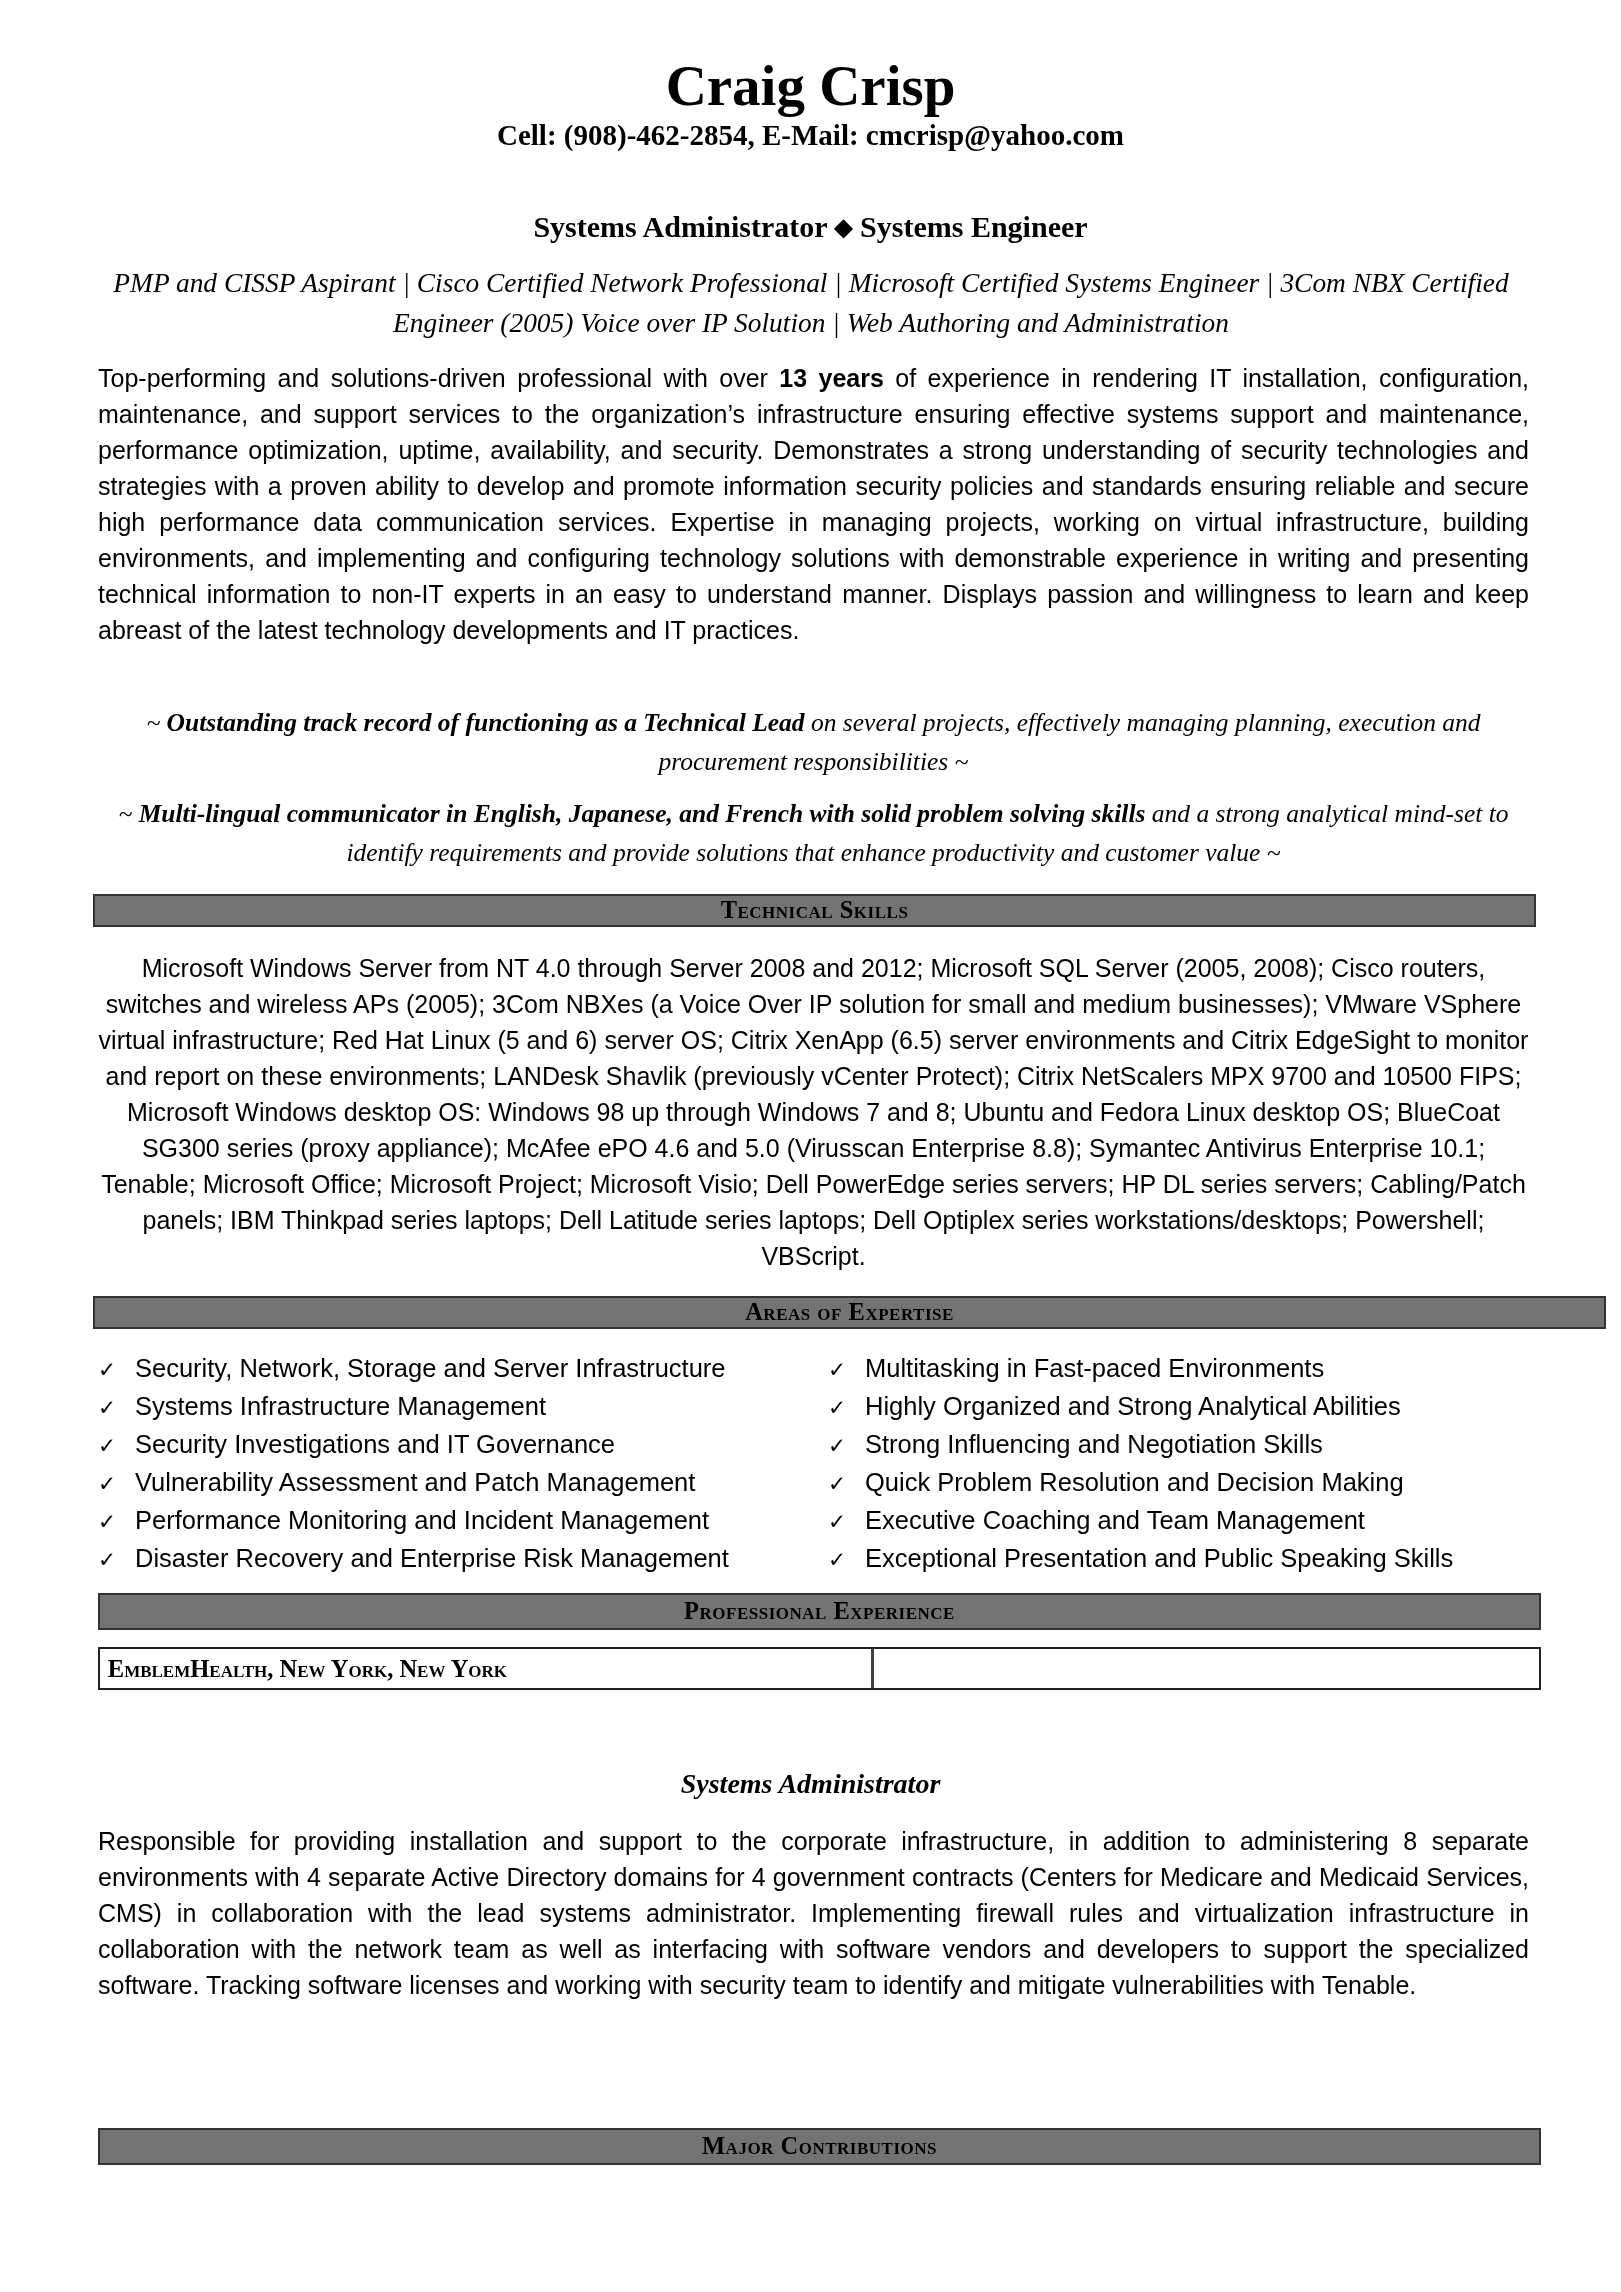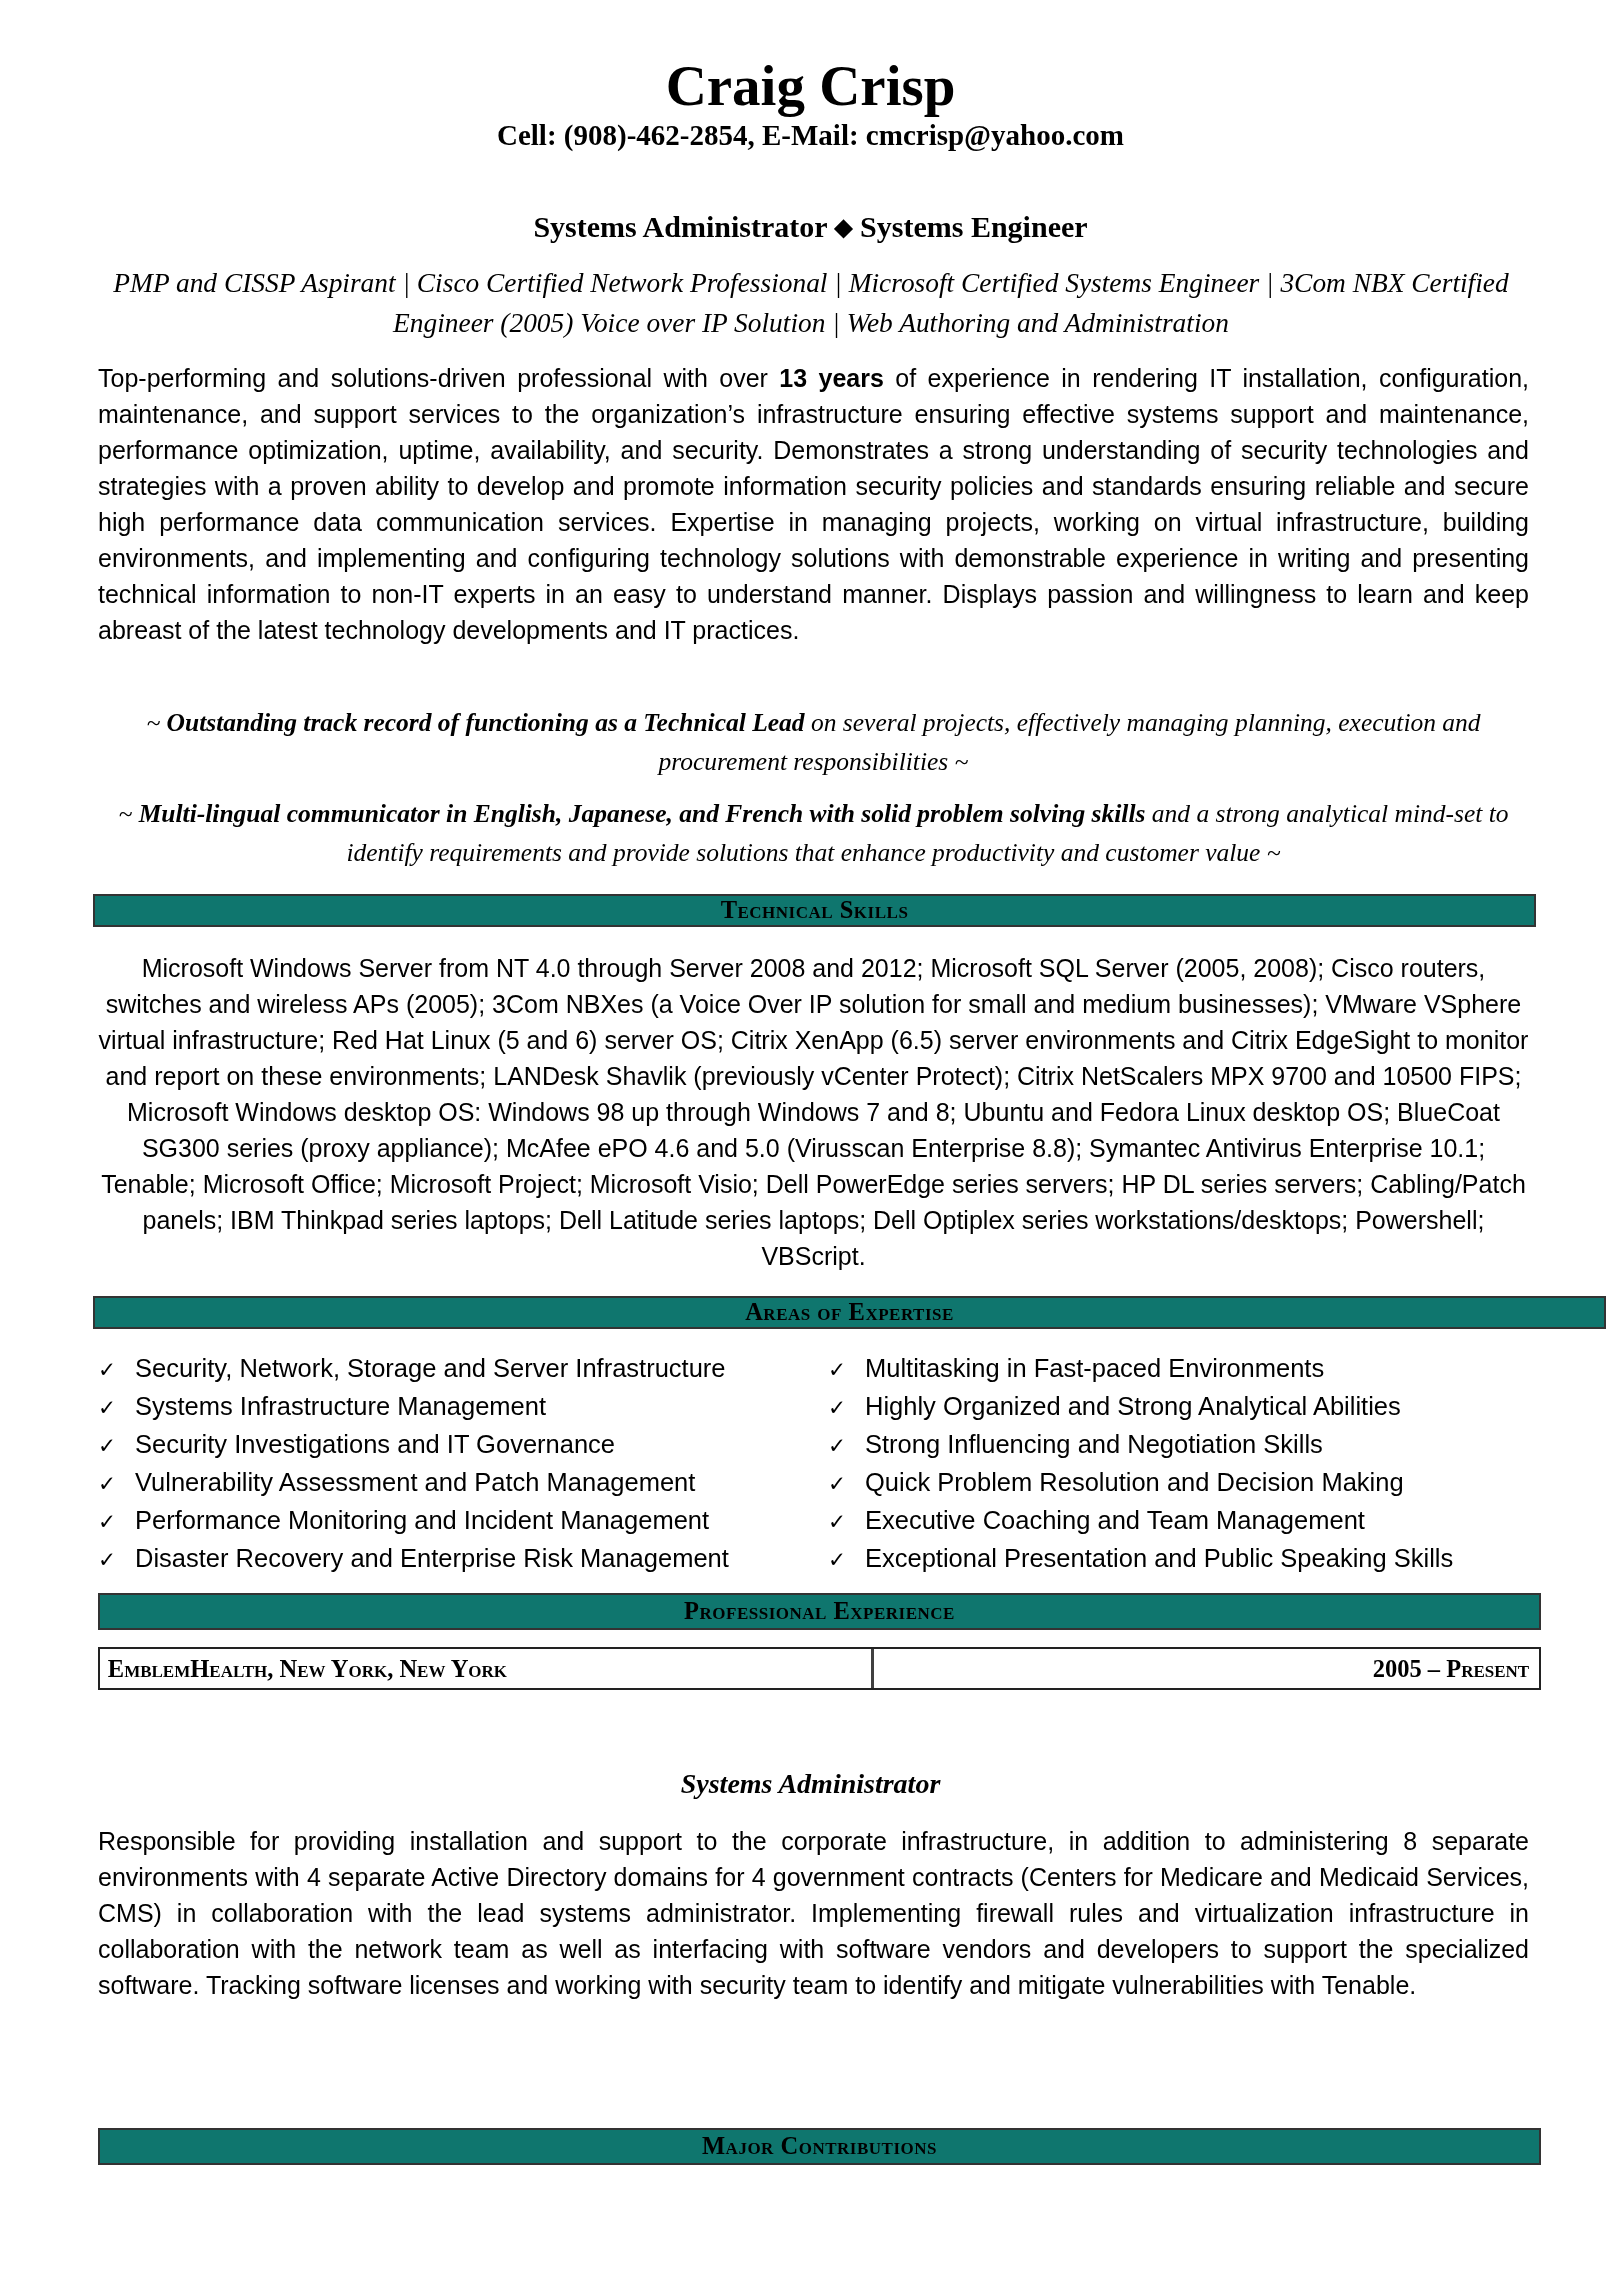--- a/index.html
+++ b/index.html
@@ -20,21 +20,21 @@
           font-family: "Liberation Sans", sans-serif; font-size: 25px; line-height: 36px; }
   .summary b { font-weight: bold; }
 
   .highlight { position: absolute; left: 93px; width: 1441px; text-align: center;
           font-family: "Liberation Serif", serif; font-style: italic; font-size: 25.5px; line-height: 39px; }
   .highlight b { font-weight: bold; }
   .hl1 { top: 703px; }
   .hl2 { top: 794px; }
 
   .section-bar { position: absolute; left: 93px; width: 1443px; height: 33px;
-          background: #0f766e; border: 2px solid #333; border-top-width: 2.9px; border-bottom-width: 2.9px;
+          background: #737373; border: 2px solid #333; border-top-width: 2.9px; border-bottom-width: 2.9px;
           box-sizing: border-box; text-align: center;
           font-family: "Liberation Serif", serif; font-weight: bold; font-variant: small-caps;
           font-size: 24.5px; line-height: 27.4px; letter-spacing: 0.5px; }
   .bar-tech { top: 894px; }
   .bar-areas { top: 1296px; width: 1513px; }
   .bar-exp { top: 1593px; left: 98px; width: 1443px; height: 37px; line-height: 31px; }
   .bar-major { top: 2128px; left: 98px; width: 1443px; height: 37px; line-height: 31px; }
 
   .tech { position: absolute; top: 950px; left: 98px; width: 1431px; text-align: center;
           font-family: "Liberation Sans", sans-serif; font-size: 25px; line-height: 36px; }
@@ -102,21 +102,20 @@
       <li><span class="check">✓</span><span>Quick Problem Resolution and Decision Making</span></li>
       <li><span class="check">✓</span><span>Executive Coaching and Team Management</span></li>
       <li><span class="check">✓</span><span>Exceptional Presentation and Public Speaking Skills</span></li>
     </ul>
   </div>
 
   <div class="section-bar bar-exp">Professional Experience</div>
 
   <div class="employer">
     <div class="cell left">EmblemHealth, New York, New York</div>
-    <div class="cell right">2005 – Present</div>
   </div>
 
   <div class="role">Systems Administrator</div>
   <div class="role-desc">Responsible for providing installation and support to the corporate infrastructure, in addition to administering 8 separate environments with 4 separate Active Directory domains for 4 government contracts (Centers for Medicare and Medicaid Services, CMS) in collaboration with the lead systems administrator. Implementing firewall rules and virtualization infrastructure in collaboration with the network team as well as interfacing with software vendors and developers to support the specialized software. Tracking software licenses and working with security team to identify and mitigate vulnerabilities with Tenable.</div>
 
   <div class="section-bar bar-major">Major Contributions</div>
 
 </div>
 
 

